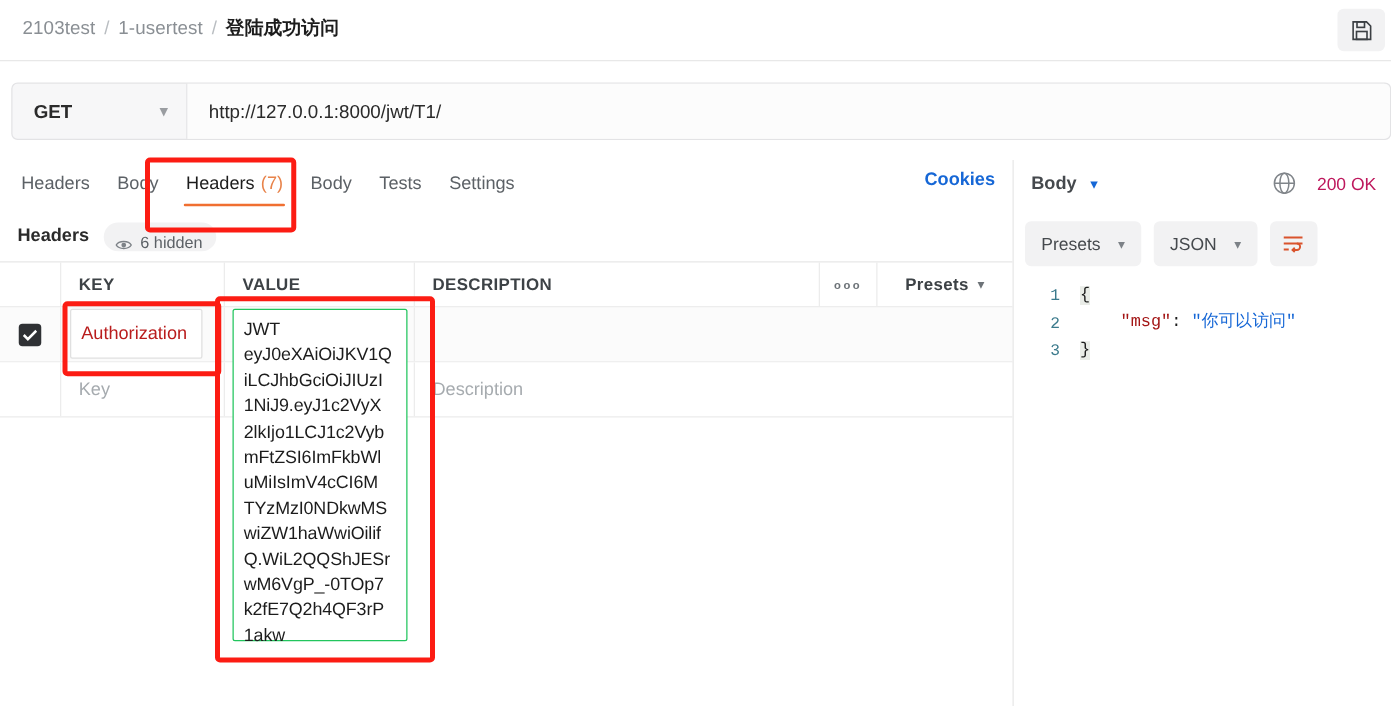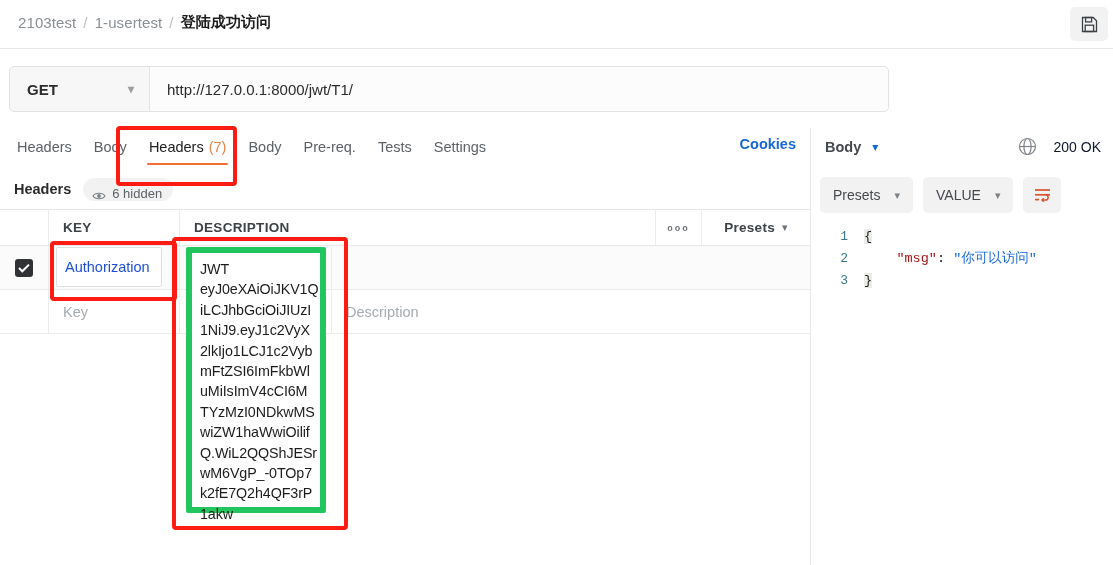--- a/index.html
+++ b/index.html
@@ -58,21 +58,21 @@
     width: 4px; height: 20px;
     color: #e8824a;
     font-size: 15px;
     overflow: hidden;
   }
 
   
   .urlbar {
     position: absolute;
     left: 9px; top: 66px;
-    width: 880px; height: 46px;
+    width: 1104px; height: 46px;
     background: #f7f7f8;
     border: 1px solid #e3e3e5;
     border-radius: 5px;
     box-sizing: border-box;
     display: flex;
     align-items: stretch;
   }
   .method {
     width: 140px;
     display: flex;
@@ -255,30 +255,30 @@
     left: 56px; top: 247px;
     width: 106px; height: 40px;
     background: #ffffff;
     border: 1px solid #e0e0e0;
     border-radius: 2px;
     box-sizing: border-box;
     display: flex;
     align-items: center;
     padding-left: 8px;
     font-size: 14.5px;
-    color: #1d4ed8;
+    color: #b91c1c;
     z-index: 4;
   }
   .value-box {
     position: absolute;
     left: 186px; top: 247px;
     width: 140px;
     height: 266px;
     background: #ffffff;
-    border: 6px solid #22c55e;
+    border: 1px solid #22c55e;
     border-radius: 2px;
     box-sizing: border-box;
     padding: 6px 7px 6px 8px;
     z-index: 4;
   }
   .value-line {
     font-size: 14.3px;
     line-height: 20.4px;
     color: #1c1c1c;
     white-space: pre;
@@ -326,21 +326,21 @@
     margin-left: 11px;
   }
   .globe {
     position: absolute;
     right: 76px; top: 9px;
   }
   .status-ok {
     position: absolute;
     right: 12px; top: 11px;
     font-size: 14px;
-    color: #0f172a;
+    color: #be185d;
     font-weight: 400;
   }
 
   .resp-tools {
     position: absolute;
     left: 820px; top: 177px;
     display: flex;
     align-items: center;
     gap: 10px;
   }
@@ -428,23 +428,20 @@
       </div>
     <div class="tab">
         <span>Body</span>
       </div>
     <div class="tab active">
       <span>Headers</span>
       <span class="count">(7)</span>
     </div>
     <div class="tab">
         <span>Body</span>
-      </div>
-    <div class="tab">
-        <span>Pre-req.</span>
       </div>
     <div class="tab">
         <span>Tests</span>
       </div>
     <div class="tab">
         <span>Settings</span>
       </div>
   </div>
   <div class="cookies-link">Cookies</div>
 
@@ -456,20 +453,21 @@
         <circle cx="7" cy="5" r="1.9" fill="#7d8287"></circle>
       </svg>
       <span>6 hidden</span>
     </span>
   </div>
 
   <div class="table">
     <div class="thead">
       <div class="th th-check"></div>
       <div class="th th-key">KEY</div>
+      <div class="th th-value">VALUE</div>
       <div class="th th-desc">DESCRIPTION</div>
       <div class="th th-dots">ooo</div>
       <div class="th th-presets">
         <span>Presets</span>
         <span class="chev">▾</span>
       </div>
     </div>
 
     <div class="row row-1">
       <div class="cell c-check">
@@ -534,21 +532,21 @@
     </span>
     <span class="status-ok">200 OK</span>
   </div>
 
   <div class="resp-tools">
     <div class="pill">
       <span>Presets</span>
       <span class="chev">▾</span>
     </div>
     <div class="pill">
-      <span>VALUE</span>
+      <span>JSON</span>
       <span class="chev">▾</span>
     </div>
     <div class="icon-pill">
       <svg width="19" height="16" viewBox="0 0 19 16">
         <line x1="2" y1="3" x2="17" y2="3" stroke="#d9532c" stroke-width="1.7"></line>
         <line x1="2" y1="7.8" x2="17" y2="7.8" stroke="#d9532c" stroke-width="1.7"></line>
         <path d="M12.5 7.8 A2.6 2.6 0 0 1 12.5 13 H9.5" fill="none" stroke="#d9532c" stroke-width="1.5"></path>
         <path d="M10.8 11.2 L9 13 L10.8 14.6" fill="none" stroke="#d9532c" stroke-width="1.5"></path>
         <line x1="2" y1="12.6" x2="6" y2="12.6" stroke="#d9532c" stroke-width="1.7"></line>
       </svg>

